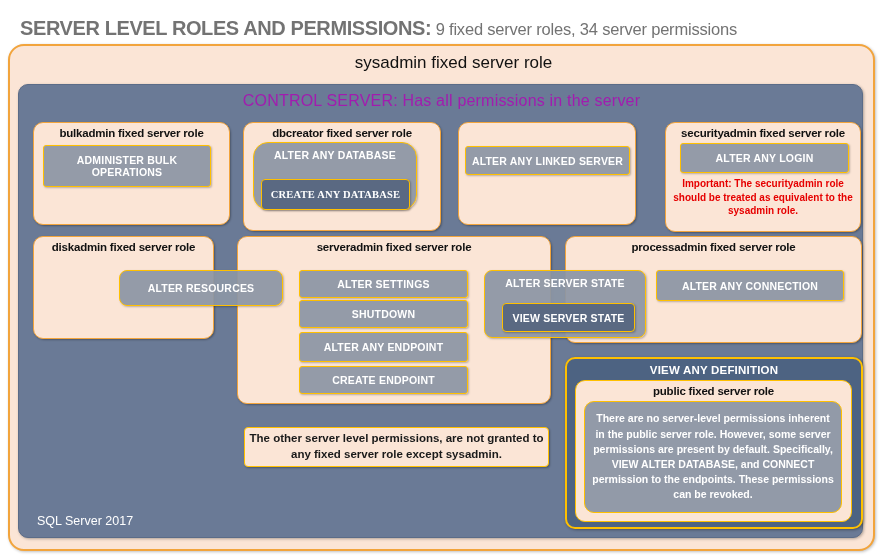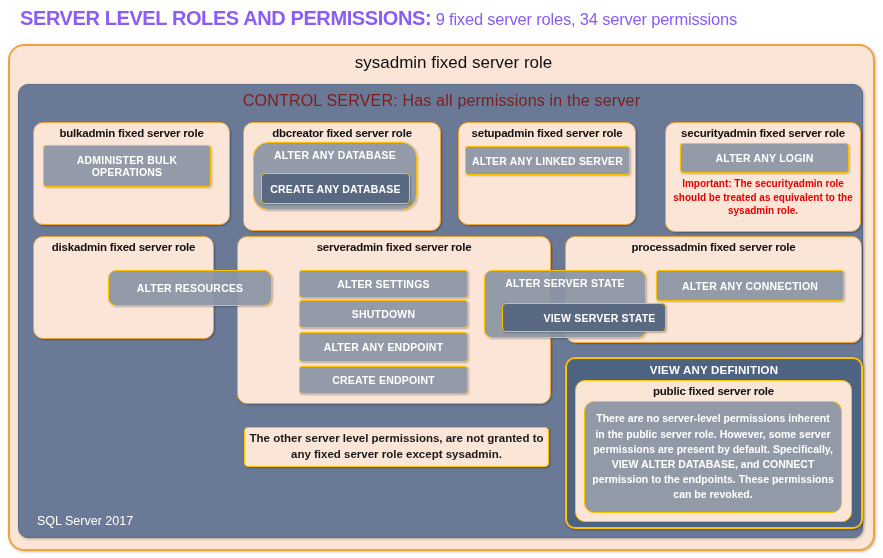--- a/index.html
+++ b/index.html
@@ -2,37 +2,37 @@
 <html><head>
 <meta charset="utf-8">
 <style>
   html,body{margin:0;padding:0;background:#ffffff;}
   .stage{
     position:relative;width:883px;height:558px;background:#ffffff;
     font-family:"Liberation Sans",sans-serif;overflow:hidden;
   }
   .abs{position:absolute;}
   
-  .page-title{left:20px;top:7px;width:840px;white-space:nowrap;color:#8b5cf6;}
+  .page-title{left:20px;top:17px;width:840px;white-space:nowrap;color:#737373;}
   .page-title .main{font-weight:bold;font-size:20px;letter-spacing:-0.4px;}
   .page-title .sub{font-size:16.5px;letter-spacing:-0.2px;}
   
   .outer-box{
     left:8px;top:44px;width:863px;height:503px;
     background:#FBE5D6;border:2px solid #F2A43C;border-radius:16px;
     box-shadow:1px 1px 3px rgba(0,0,0,0.25);
   }
   .sysadmin-label{left:8px;top:53px;width:867px;text-align:center;font-size:17px;color:#111;margin-left:12px;}
   
   .blue-box{
     left:18px;top:84px;width:843px;height:452px;
     background:#6A7A96;border:1px solid #5B6C88;border-radius:10px;
     box-shadow:1px 1px 3px rgba(0,0,0,0.3);
   }
-  .control-label{left:18px;top:92px;width:847px;text-align:center;font-size:16px;color:#7f1d1d;letter-spacing:0.2px;}
+  .control-label{left:18px;top:92px;width:847px;text-align:center;font-size:16px;color:#a21caf;letter-spacing:0.2px;}
   .sql-footer{left:37px;top:514px;font-size:12.5px;color:#ffffff;}
   
   .role-box{
     background:#FBE5D6;border:1.5px solid #F2A43C;border-radius:10px;
     box-shadow:1px 1px 2px rgba(0,0,0,0.3);
   }
   .role-title{
     width:100%;padding-top:4px;text-align:center;
     font-weight:bold;font-size:11.5px;letter-spacing:-0.2px;color:#111;white-space:nowrap;
   }
@@ -92,49 +92,48 @@
 
   <div class="abs role-box" style="left:33px;top:122px;width:195px;height:101px;">
     <div class="role-title">bulkadmin fixed server role</div>
     <div class="abs perm" style="left:9px;top:22px;width:166px;height:40px;">ADMINISTER  BULK OPERATIONS</div>
   </div>
 
   <div class="abs role-box" style="left:243px;top:122px;width:196px;height:107px;">
     <div class="role-title">dbcreator fixed server role</div>
     <div class="abs perm outer" style="left:9px;top:19px;width:162px;height:66px;">
       <div class="perm-label">ALTER ANY DATABASE</div>
-      <div class="abs perm dark nowrap" style="left:7px;top:30px;width:147px;height:29px;">CREATE ANY DATABASE</div>
+      <div class="abs perm dark nowrap" style="left:7px;top:36px;width:147px;height:29px;font-family:Liberation Serif, serif;">CREATE ANY DATABASE</div>
     </div>
   </div>
 
   <div class="abs role-box" style="left:458px;top:122px;width:176px;height:101px;">
-    <div class="role-title">setupadmin fixed server role</div>
     <div class="abs perm nowrap" style="left:6px;top:23px;width:163px;height:27px;text-align:center;">ALTER ANY LINKED SERVER</div>
   </div>
 
   <div class="abs role-box" style="left:665px;top:122px;width:194px;height:108px;">
     <div class="role-title">securityadmin fixed server role</div>
     <div class="abs perm nowrap" style="left:14px;top:20px;width:167px;height:28px;">ALTER ANY LOGIN</div>
     <div class="abs warning-text" style="left:5px;top:54px;width:184px;">Important: The securityadmin role should be treated as equivalent to the sysadmin role.</div>
   </div>
 
   <div class="abs role-box" style="left:33px;top:236px;width:179px;height:101px;">
     <div class="role-title">diskadmin fixed server role</div>
-    <div class="abs perm float nowrap" style="left:74px;top:33px;width:162px;height:34px;text-align:right;">ALTER RESOURCES</div>
+    <div class="abs perm float nowrap" style="left:85px;top:33px;width:162px;height:34px;text-align:right;">ALTER RESOURCES</div>
   </div>
 
   <div class="abs role-box" style="left:237px;top:236px;width:312px;height:166px;">
     <div class="role-title">serveradmin fixed server role</div>
     <div class="abs perm nowrap" style="left:61px;top:63px;width:167px;height:26px;">SHUTDOWN</div>
     <div class="abs perm nowrap" style="left:61px;top:33px;width:167px;height:26px;">ALTER SETTINGS</div>
     <div class="abs perm nowrap" style="left:61px;top:95px;width:167px;height:28px;">ALTER ANY ENDPOINT</div>
     <div class="abs perm nowrap" style="left:61px;top:129px;width:167px;height:26px;">CREATE ENDPOINT</div>
     <div class="abs perm outer float" style="left:246px;top:33px;width:160px;height:66px;">
       <div class="perm-label">ALTER SERVER STATE</div>
-      <div class="abs perm dark nowrap" style="left:17px;top:32px;width:131px;height:27px;padding-left:31px;">VIEW SERVER STATE</div>
+      <div class="abs perm dark nowrap" style="left:17px;top:32px;width:131px;height:27px;">VIEW SERVER STATE</div>
     </div>
   </div>
 
   <div class="abs role-box" style="left:565px;top:236px;width:295px;height:105px;">
     <div class="role-title">processadmin fixed server role</div>
     <div class="abs perm nowrap" style="left:90px;top:33px;width:186px;height:29px;">ALTER ANY CONNECTION</div>
   </div>
 
   <div class="abs note-box" style="left:244px;top:427px;width:303px;height:38px;">The other server level permissions, are not granted to any fixed server role except sysadmin.</div>
 

